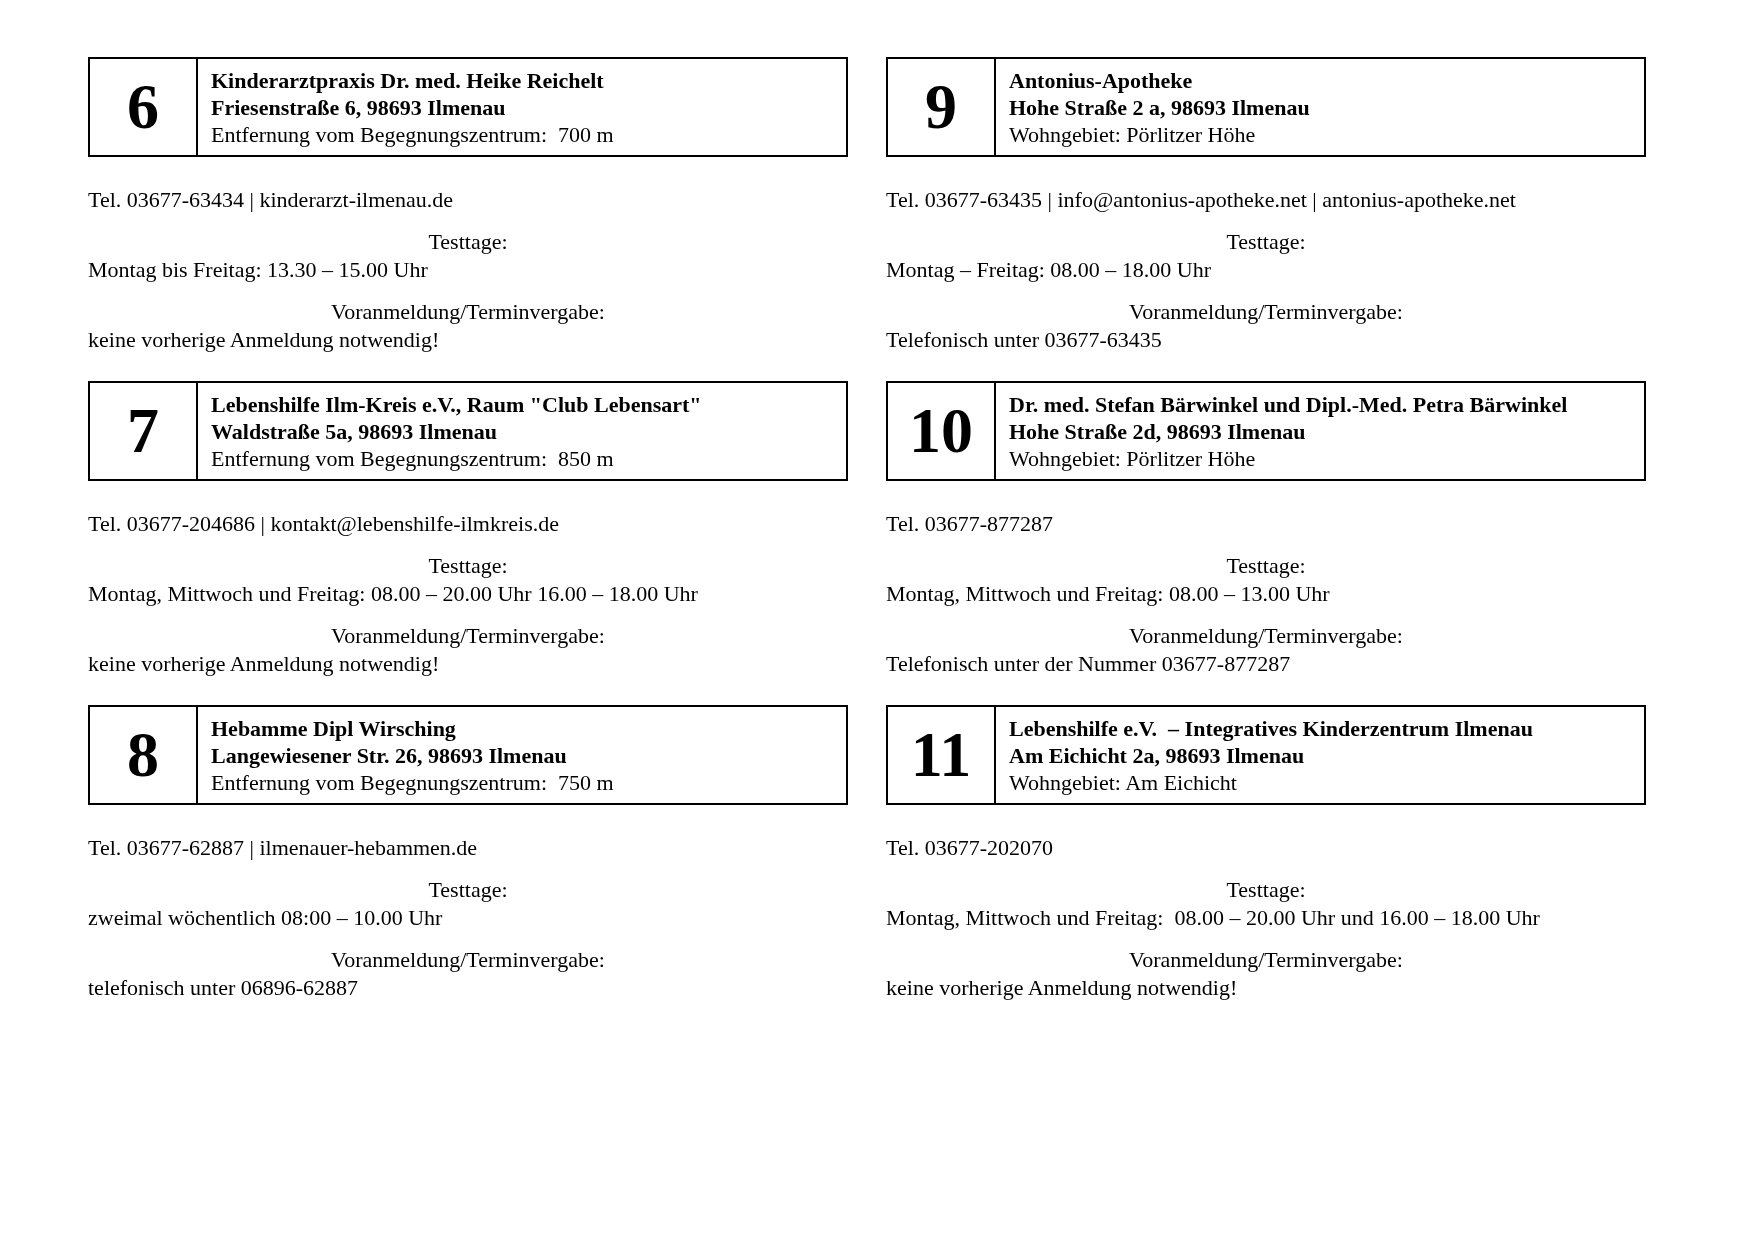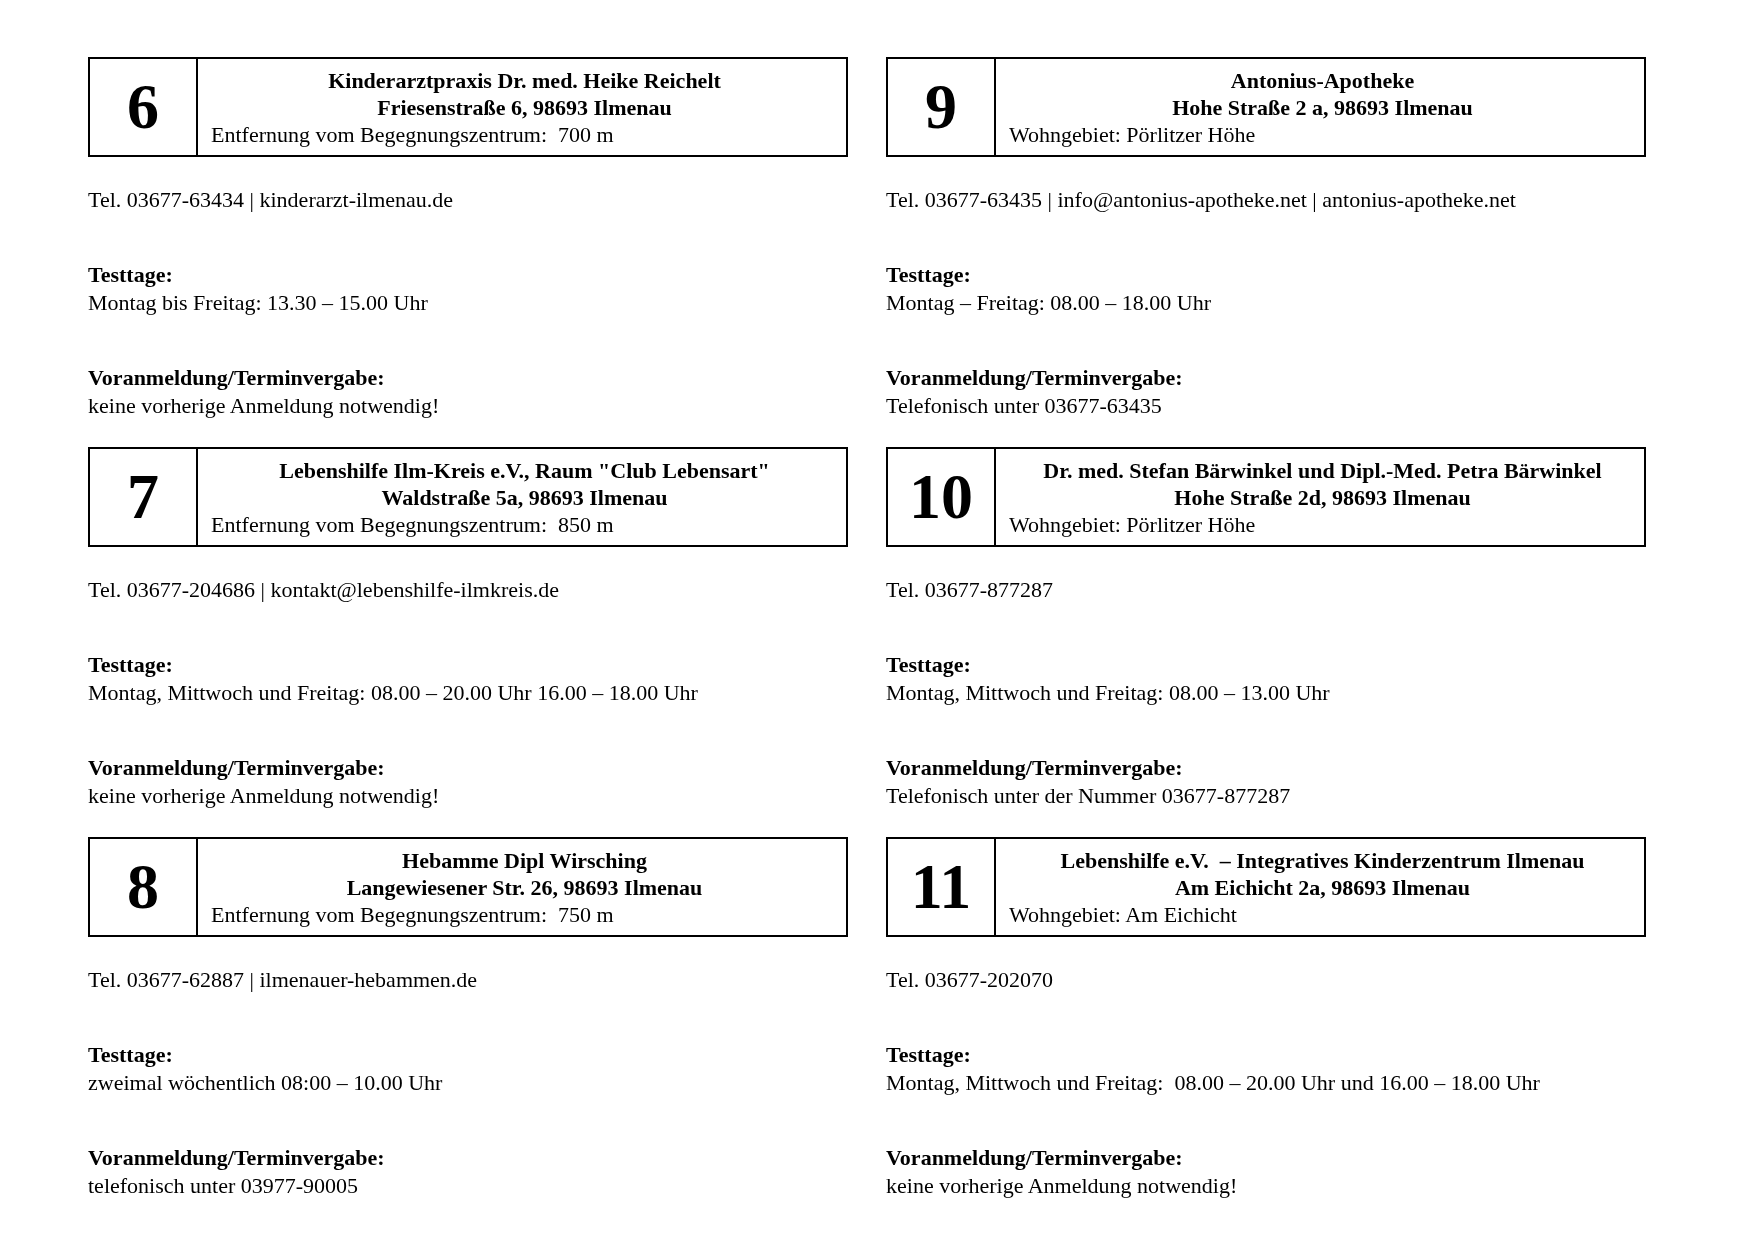--- a/index.html
+++ b/index.html
@@ -50,31 +50,32 @@
   }
   .entry-head {
     flex: 1 1 auto;
     display: flex;
     flex-direction: column;
     justify-content: center;
     padding: 4px 8px 4px 13px;
     line-height: 27px;
     overflow: hidden;
   }
-  .bold { font-weight: bold; text-align: center; }
+  .bold { font-weight: bold; }
   p { margin: 0; }
   .pre { white-space: pre; }
   .entry-contact {
     margin-top: 30px;
     line-height: 26px;
   }
   .section-label {
-    margin-top: 49px;
-    font-weight: bold;
+    margin-top: 16px;
+    font-weight: normal;
     line-height: 26px;
+    text-align: center;
   }
   .section-value {
     margin-top: 2px;
     line-height: 26px;
   }
 </style>
 </head>
 <body>
 
 <div class="page">
@@ -120,21 +121,21 @@
           <div class="entry-head">
             <div class="bold pre">Hebamme Dipl Wirsching</div>
             <div class="bold pre">Langewiesener Str. 26, 98693 Ilmenau</div>
             <div class="pre">Entfernung vom Begegnungszentrum:  750 m</div>
           </div>
         </div>
         <p class="entry-contact pre">Tel. 03677-62887 | ilmenauer-hebammen.de</p>
         <p class="section-label pre">Testtage:</p>
         <p class="section-value pre">zweimal wöchentlich 08:00 – 10.00 Uhr</p>
         <p class="section-label pre">Voranmeldung/Terminvergabe:</p>
-        <p class="section-value pre">telefonisch unter 03977-90005</p>
+        <p class="section-value pre">telefonisch unter 06896-62887</p>
       </section>
 
     </div>
 
     <div class="col">
 
       <section class="entry">
         <div class="entry-box">
           <div class="entry-number">9</div>
           <div class="entry-head">

